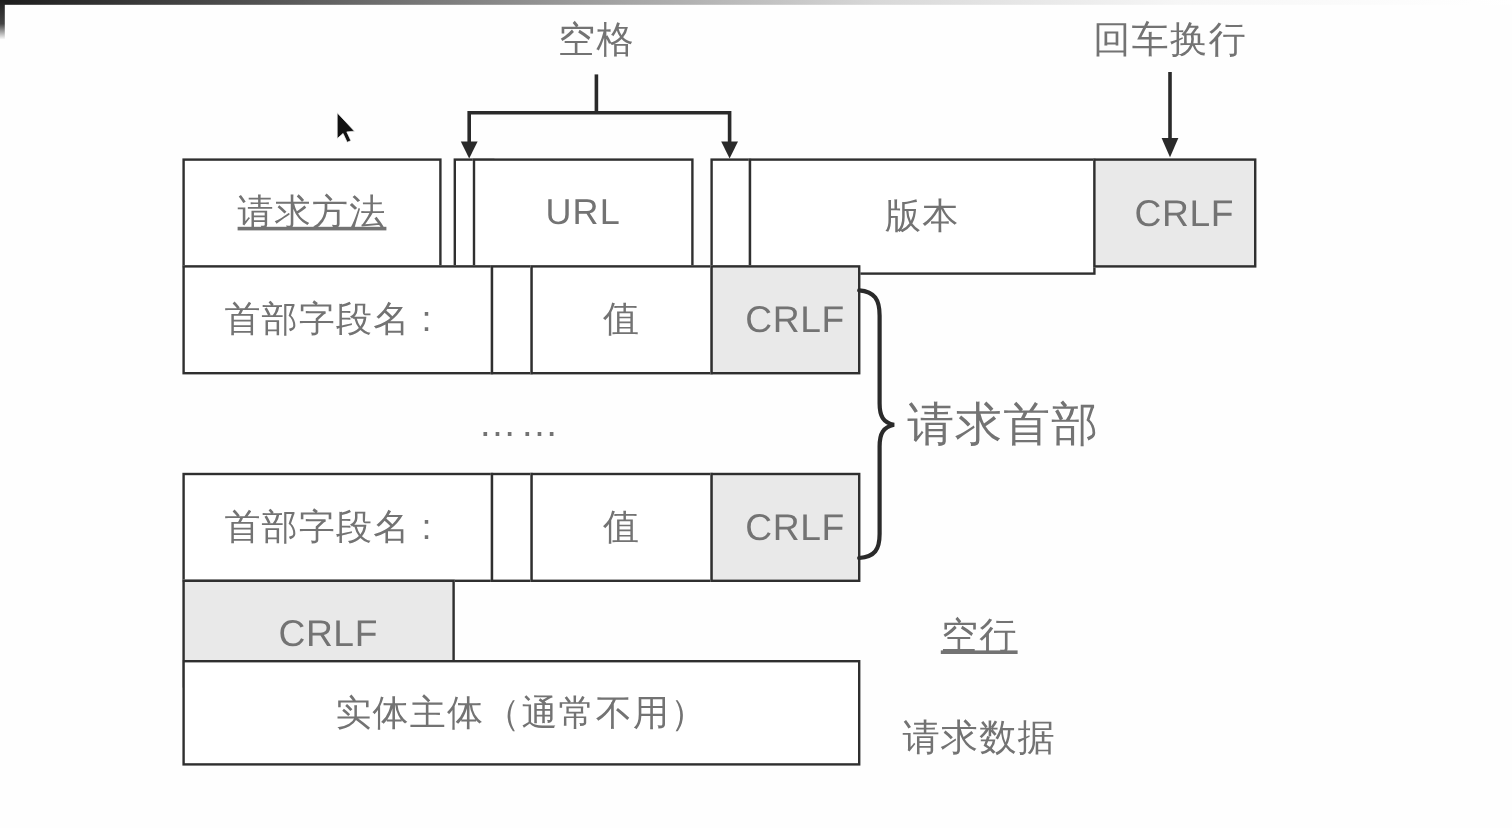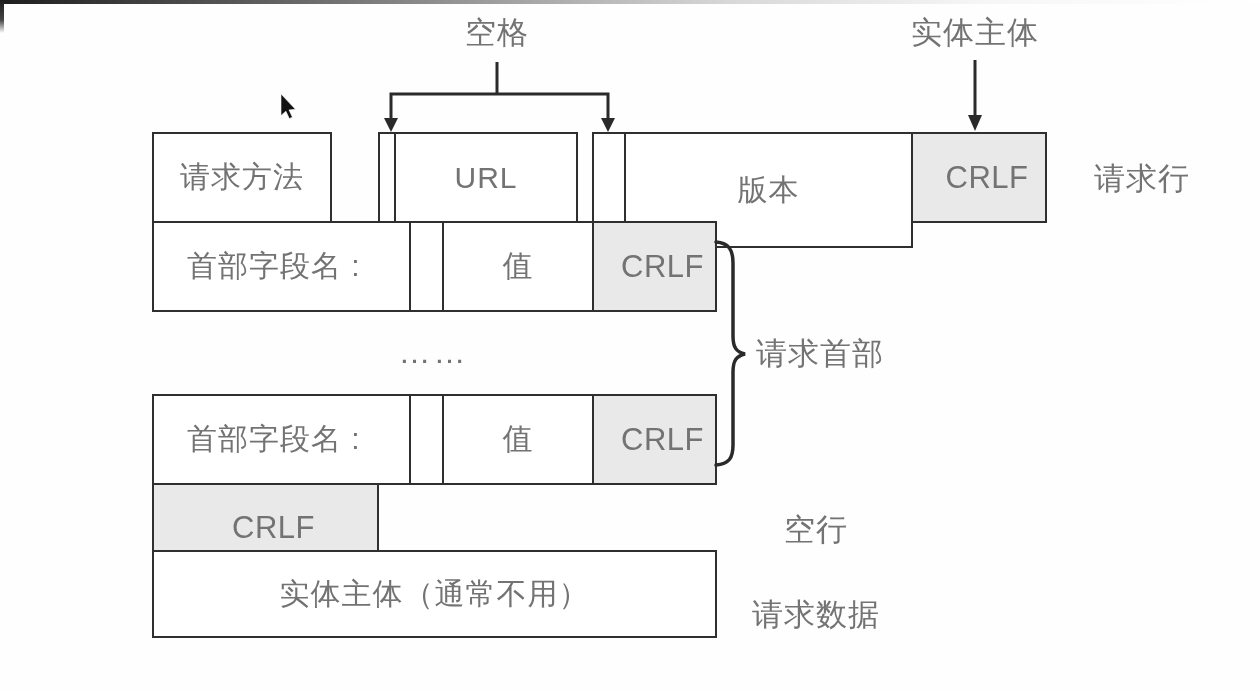--- a/index.html
+++ b/index.html
@@ -54,21 +54,21 @@
   }
   .side-label, .top-label {
     position: absolute;
     font-size: 31px;
     letter-spacing: 1px;
     white-space: nowrap;
     transform: translate(-50%, -50%);
   }
   .brace-label {
     position: absolute;
-    font-size: 31px;
+    font-size: 39px;
     letter-spacing: 1px;
     white-space: nowrap;
     transform: translate(0, -50%);
   }
   svg.overlay {
     position: absolute;
     left: 0; top: 0;
     width: 1260px;
     height: 690px;
     pointer-events: none;
@@ -100,43 +100,42 @@
     <g>
       <path d="M 716 242 C 729 243 733 250 733 263 L 733 336 C 733 347 736 352 745 354 C 736 356 733 361 733 372 L 733 445 C 733 458 729 464 716 465" stroke="#2a2a2a" stroke-width="3.5" fill="none" stroke-linecap="round"></path>
     </g>
 
     <g>
       <polygon points="281,94 281,115.5 285.9,111.2 289.3,118.6 292.4,117.2 289,109.9 295.4,109.3" fill="#111111" stroke="#f5f5f5" stroke-width="0.6"></polygon>
     </g>
   </svg>
 
   <div class="top-label" style="left:497px; top:33px;">空格</div>
-  <div class="top-label" style="left:975px; top:33px;">实体主体</div>
+  <div class="top-label" style="left:975px; top:33px;">回车换行</div>
 
-  <div class="cell" style="left:152px; top:132px; width:180px; height:91px;">请求方法</div>
+  <div class="cell" style="left:152px; top:132px; width:216px; height:91px;text-decoration:underline;">请求方法</div>
   <div class="cell" style="left:378px; top:132px; width:34px; height:91px;"></div>
   <div class="cell" style="left:394px; top:132px; width:184px; height:91px;">URL</div>
   <div class="cell" style="left:592px; top:132px; width:34px; height:91px;"></div>
-  <div class="cell" style="left:624px; top:132px; width:289px; height:116px;">版本</div>
+  <div class="cell" style="left:624px; top:132px; width:289px; height:97px;">版本</div>
   <div class="cell gray crlf-text" style="left:911px; top:132px; width:136px; height:91px;">CRLF</div>
-  <div class="side-label" style="left:1142px; top:179px;">请求行</div>
 
   <div class="cell name-cell" style="left:152px; top:221px; width:259px; height:91px;">首部字段名 :</div>
   <div class="cell" style="left:409px; top:221px; width:35px; height:91px;"></div>
   <div class="cell" style="left:442px; top:221px; width:152px; height:91px;">值</div>
   <div class="cell gray crlf-text" style="left:592px; top:221px; width:125px; height:91px;">CRLF</div>
 
   <div class="open-row" style="left:152px; top:312px; width:563px; height:80px;">……</div>
 
   <div class="cell name-cell" style="left:152px; top:394px; width:259px; height:91px;">首部字段名 :</div>
   <div class="cell" style="left:409px; top:394px; width:35px; height:91px;"></div>
   <div class="cell" style="left:442px; top:394px; width:152px; height:91px;">值</div>
   <div class="cell gray crlf-text" style="left:592px; top:394px; width:125px; height:91px;">CRLF</div>
 
   <div class="brace-label" style="left:756px; top:354px;">请求首部</div>
 
   <div class="cell gray crlf-text" style="left:152px; top:483px; width:227px; height:90px;">CRLF</div>
-  <div class="side-label" style="left:816px; top:530px;">空行</div>
+  <div class="side-label" style="left:816px; top:530px;text-decoration:underline;">空行</div>
 
   <div class="cell" style="left:152px; top:550px; width:565px; height:88px;font-family:Liberation Serif, serif;">实体主体（通常不用）</div>
   <div class="side-label" style="left:816px; top:615px;">请求数据</div>
 
 </div>
 
 </body></html>

